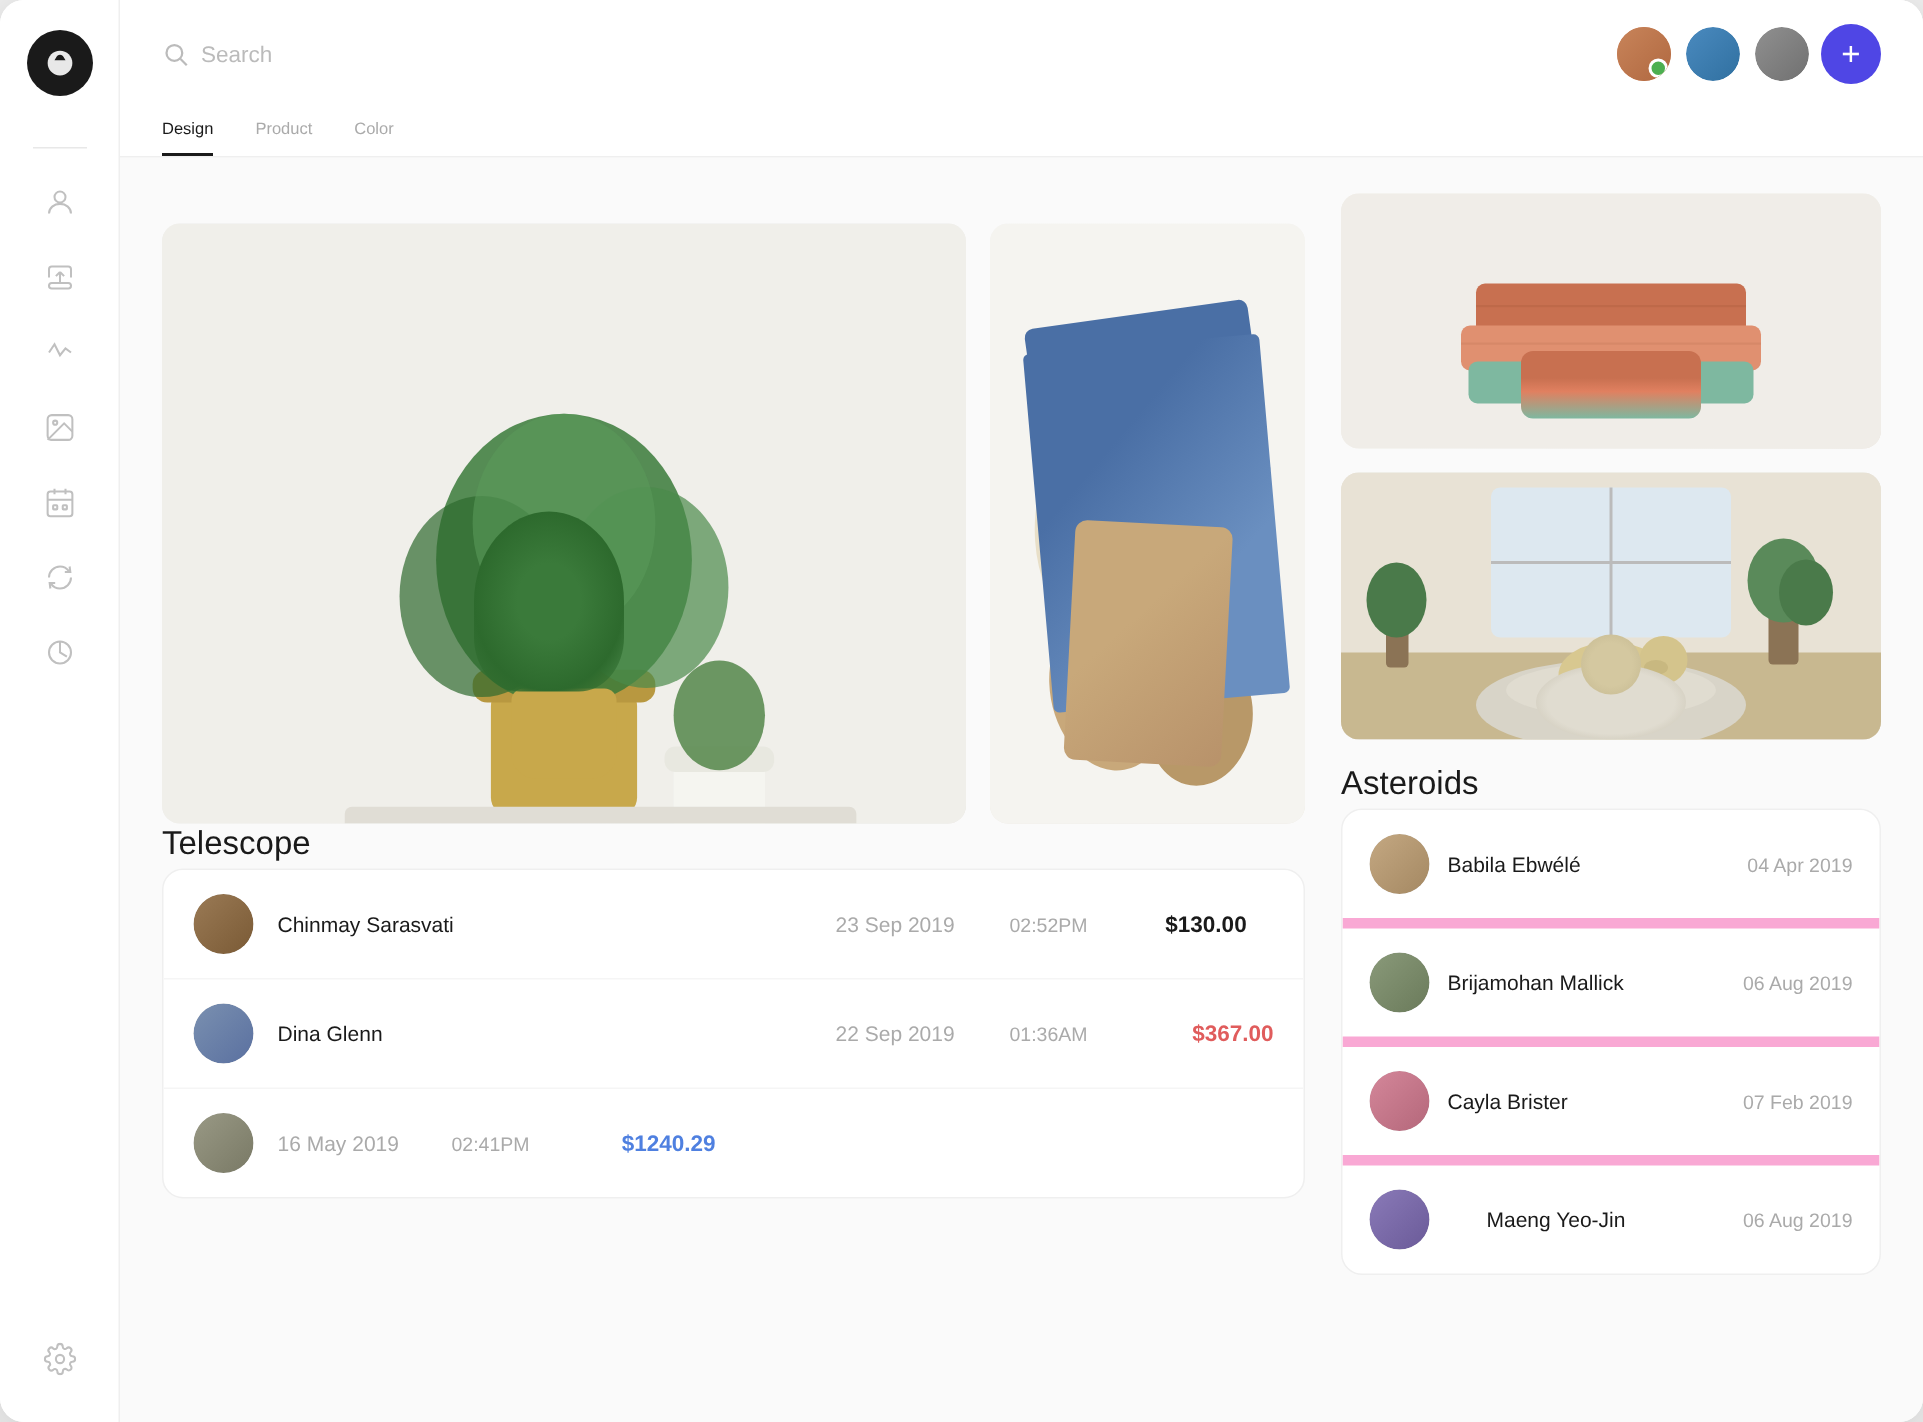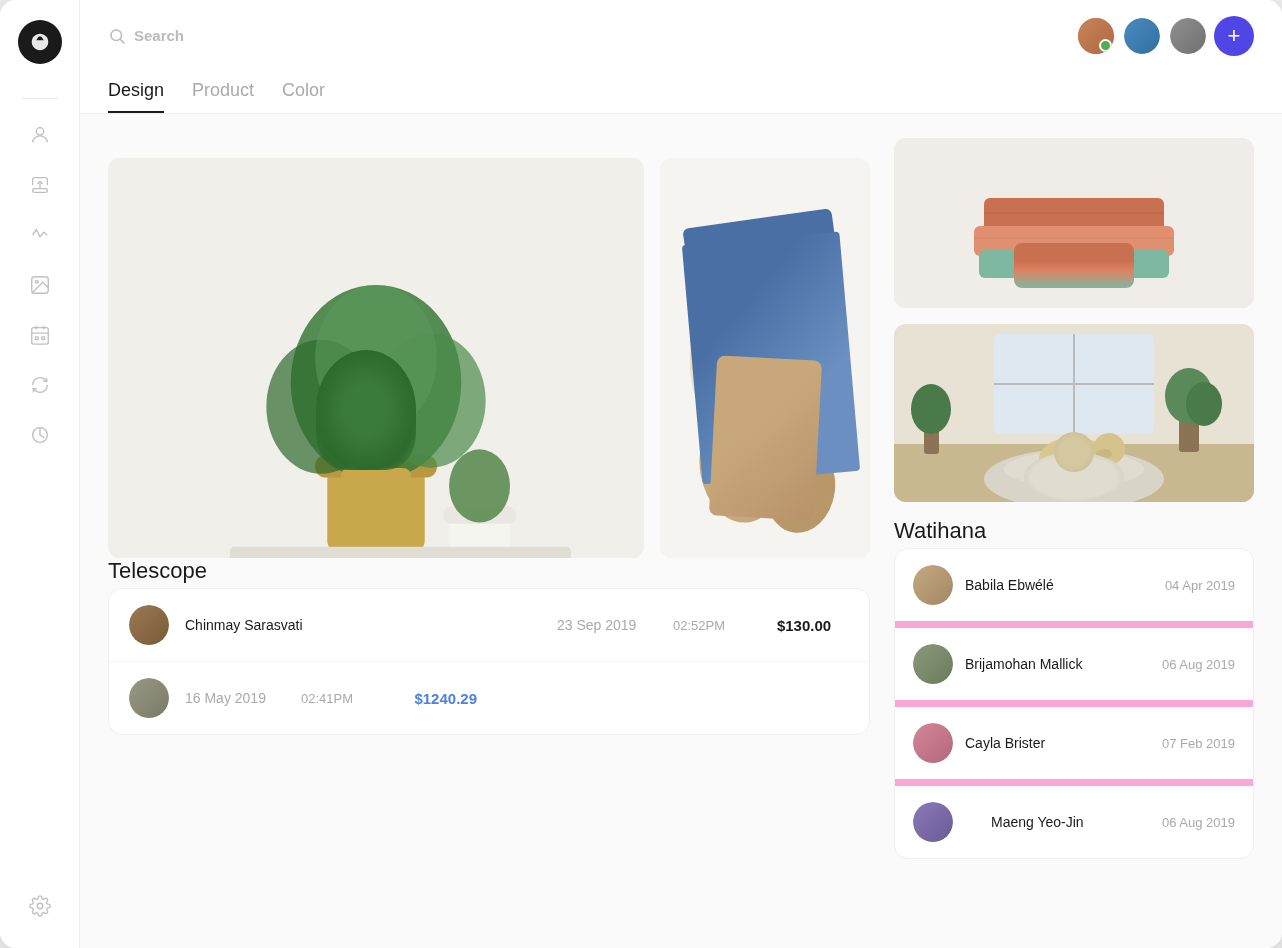--- a/index.html
+++ b/index.html
@@ -85,25 +85,24 @@
       border-bottom: 1px solid #efefef;
     }
     .header-top {
       display: flex;
       align-items: center;
       justify-content: space-between;
       margin-bottom: 14px;
     }
     .search-bar {
       display: flex;
-      align-items: flex-start;
+      align-items: flex-end;
       gap: 8px;
       color: #bbb;
       font-size: 15px;
-      font-weight: bold;
     }
     .search-bar svg { width: 18px; height: 18px; }
     .header-avatars {
       display: flex;
       align-items: center;
       gap: 6px;
     }
     .avatar {
       width: 40px;
       height: 40px;
@@ -139,21 +138,21 @@
       color: #fff;
       font-size: 22px;
       cursor: pointer;
     }
     .tabs {
       display: flex;
       gap: 28px;
     }
     .tab {
       padding: 10px 0;
-      font-size: 18px;
+      font-size: 11px;
       color: #aaa;
       cursor: pointer;
       border-bottom: 2px solid transparent;
       font-weight: 500;
     }
     .tab.active {
       color: #1a1a1a;
       border-bottom: 2px solid #1a1a1a;
     }
     
@@ -527,20 +526,29 @@
             <div class="transaction-row">
               <div class="t-avatar">
                 <div style="width:40px;height:40px;border-radius:50%;background:linear-gradient(135deg,#9a7a55,#7a5a35);"></div>
               </div>
               <div class="t-name">Chinmay Sarasvati</div>
               <div class="t-date">23 Sep 2019</div>
               <div class="t-time">02:52PM</div>
               <div class="t-amount amount-black">$130.00</div>
             </div>
 
+            <div class="transaction-row">
+              <div class="t-avatar">
+                <div style="width:40px;height:40px;border-radius:50%;background:linear-gradient(135deg,#7a90b0,#5a70a0);"></div>
+              </div>
+              <div class="t-name">Dina Glenn</div>
+              <div class="t-date">22 Sep 2019</div>
+              <div class="t-time">01:36AM</div>
+              <div class="t-amount amount-red">$367.00</div>
+            </div>
 
 
             <div class="transaction-row">
               <div class="t-avatar">
                 <div style="width:40px;height:40px;border-radius:50%;background:linear-gradient(135deg,#999985,#797965);"></div>
               </div>
               <div class="t-date">16 May 2019</div>
               <div class="t-time">02:41PM</div>
               <div class="t-amount amount-blue">$1240.29</div>
             </div>
@@ -582,21 +590,21 @@
 
             <rect x="30" y="90" width="15" height="40" rx="3" fill="#8B7355"></rect>
             <ellipse cx="37" cy="85" rx="20" ry="25" fill="#4a7a4a"></ellipse>
             <rect x="285" y="80" width="20" height="48" rx="3" fill="#8B7355"></rect>
             <ellipse cx="295" cy="72" rx="24" ry="28" fill="#5a8a5a"></ellipse>
             <ellipse cx="310" cy="80" rx="18" ry="22" fill="#4a7a4a"></ellipse>
           </svg>
         </div>
 
         <div>
-          <div class="section-title">Watihana</div>
+          <div class="section-title">Asteroids</div>
           <div class="r-transaction-table">
 
             <div class="r-transaction-row">
               <div class="t-avatar">
                 <div style="width:40px;height:40px;border-radius:50%;background:linear-gradient(135deg,#c4a882,#a48862);"></div>
               </div>
               <div class="r-t-name">Babila Ebwélé</div>
               <div class="r-t-date">04 Apr 2019</div>
             </div>
 

